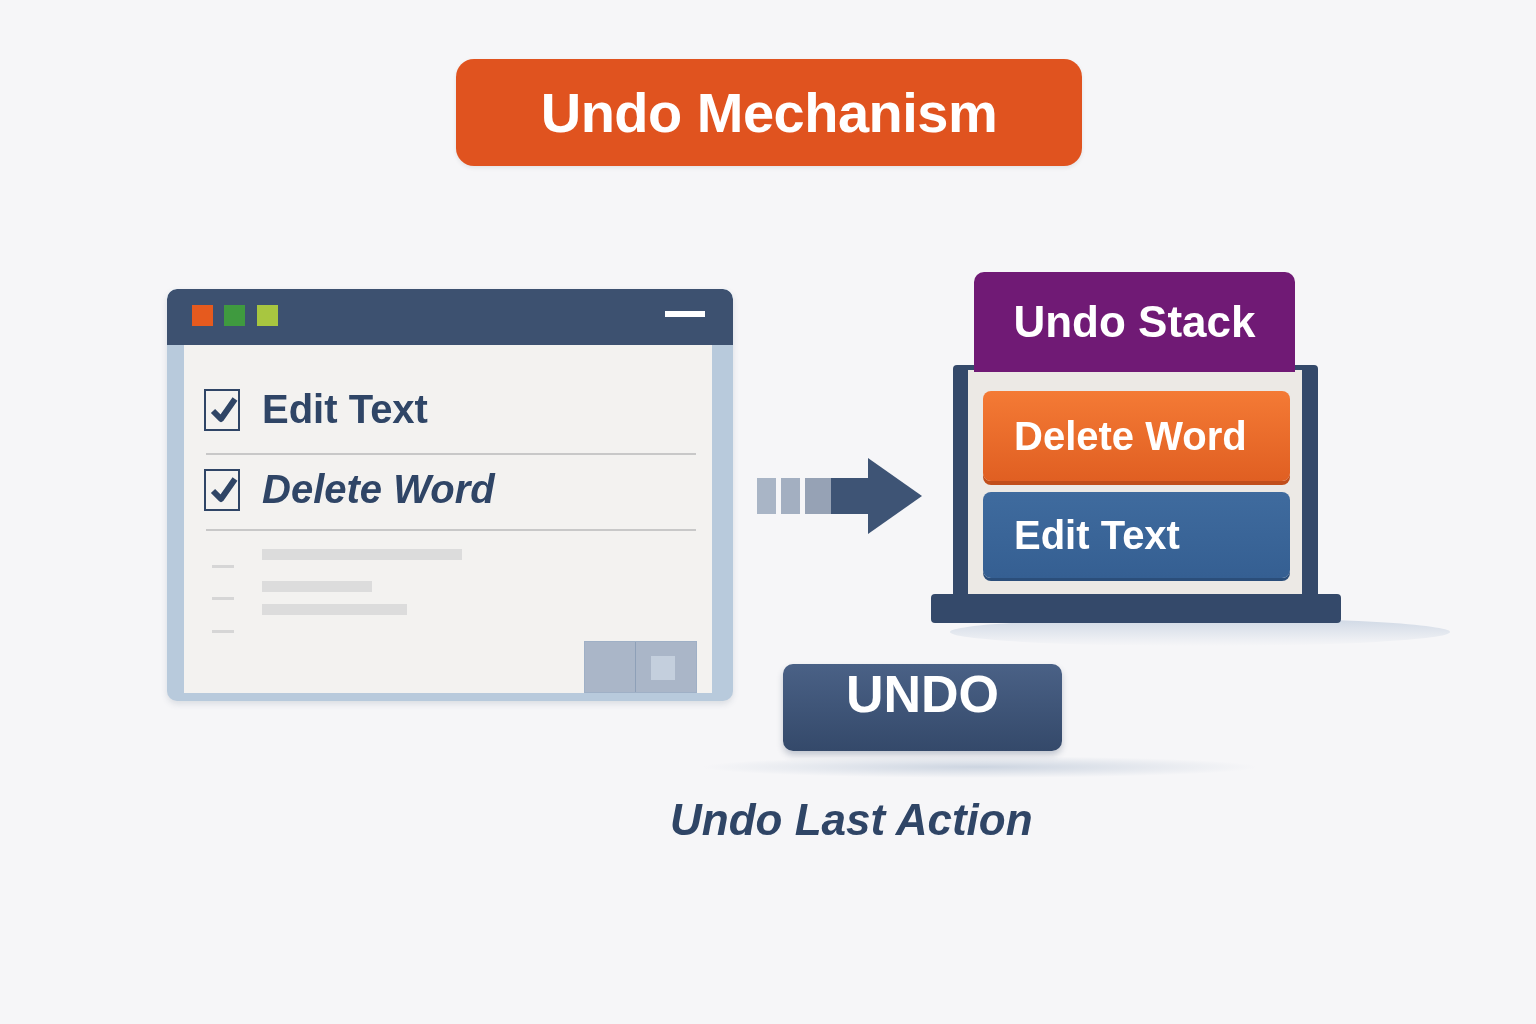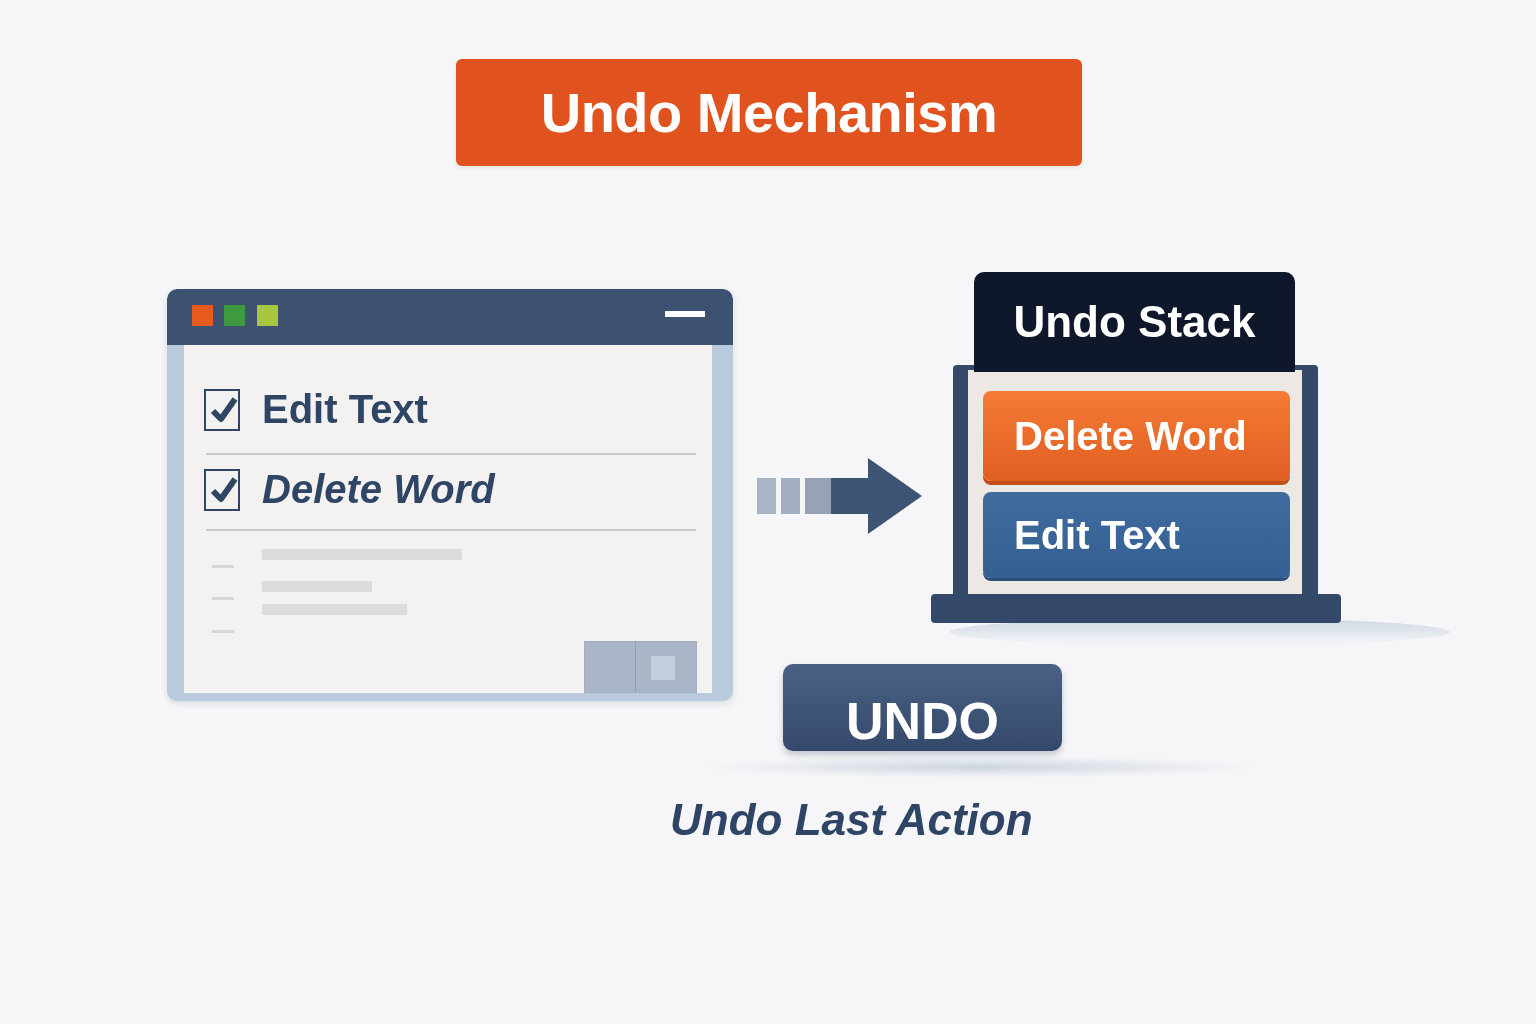--- a/index.html
+++ b/index.html
@@ -4,21 +4,21 @@
 <style>
   * { box-sizing: border-box; margin: 0; padding: 0; }
   html, body { width: 1536px; height: 1024px; overflow: hidden; }
   body {
     background: #f6f6f8;
     font-family: "Liberation Sans", "DejaVu Sans", sans-serif;
     position: relative;
   }
   .title-banner {
     position: absolute; left: 456px; top: 59px; width: 626px; height: 107px;
-    background: #e0531f; border-radius: 6px;
+    background: #e0531f; border-radius: 18px;
     display: flex; align-items: center; justify-content: center;
     box-shadow: 0 2px 4px rgba(0,0,0,0.08);
   }
   .title-banner span {
     color: #ffffff; font-size: 56px; font-weight: bold; letter-spacing: -0.5px;
   }
 
   
   .window {
     position: absolute; left: 167px; top: 289px; width: 566px; height: 412px;
@@ -79,21 +79,21 @@
   .stack-frame {
     position: absolute; left: 953px; top: 365px; width: 365px; height: 234px;
     background: #34496a; border-radius: 4px;
   }
   .stack-inner {
     position: absolute; left: 968px; top: 370px; width: 334px; height: 226px;
     background: #ece9e5;
   }
   .stack-header {
     position: absolute; left: 974px; top: 272px; width: 321px; height: 100px;
-    background: #0f172a; border-radius: 10px 10px 0 0;
+    background: #701a75; border-radius: 10px 10px 0 0;
     display: flex; align-items: center; justify-content: center;
   }
   .stack-header span { color: #fff; font-size: 44px; font-weight: bold; }
   .stack-item {
     position: absolute; left: 983px; width: 307px; height: 90px; border-radius: 8px;
     display: flex; align-items: center; padding-left: 31px;
   }
   .stack-item span { color: #fff; font-size: 40px; font-weight: bold; }
   .stack-item.orange {
     top: 391px; background: linear-gradient(to bottom, #f47a35, #e05f22);
@@ -105,21 +105,21 @@
   }
 
   
   .undo-shadow {
     position: absolute; left: 700px; top: 756px; width: 560px; height: 22px;
     background: radial-gradient(ellipse at center, rgba(170,185,205,0.55), rgba(246,246,248,0) 70%);
   }
   .undo-button {
     position: absolute; left: 783px; top: 664px; width: 279px; height: 87px;
     background: linear-gradient(to bottom, #4a6186, #34496a); border-radius: 10px;
-    display: flex; align-items: flex-end; justify-content: center;
+    display: flex; align-items: flex-start; justify-content: center;
     box-shadow: 0 4px 6px rgba(40,60,90,0.25);
     border: none; cursor: pointer;
   }
   .undo-button span { color: #fff; font-size: 52px; font-weight: bold; }
   .caption {
     position: absolute; left: 670px; top: 795px; font-size: 44px;
     font-style: italic; font-weight: bold; color: #2f4566;
   }
 </style>
 </head>

